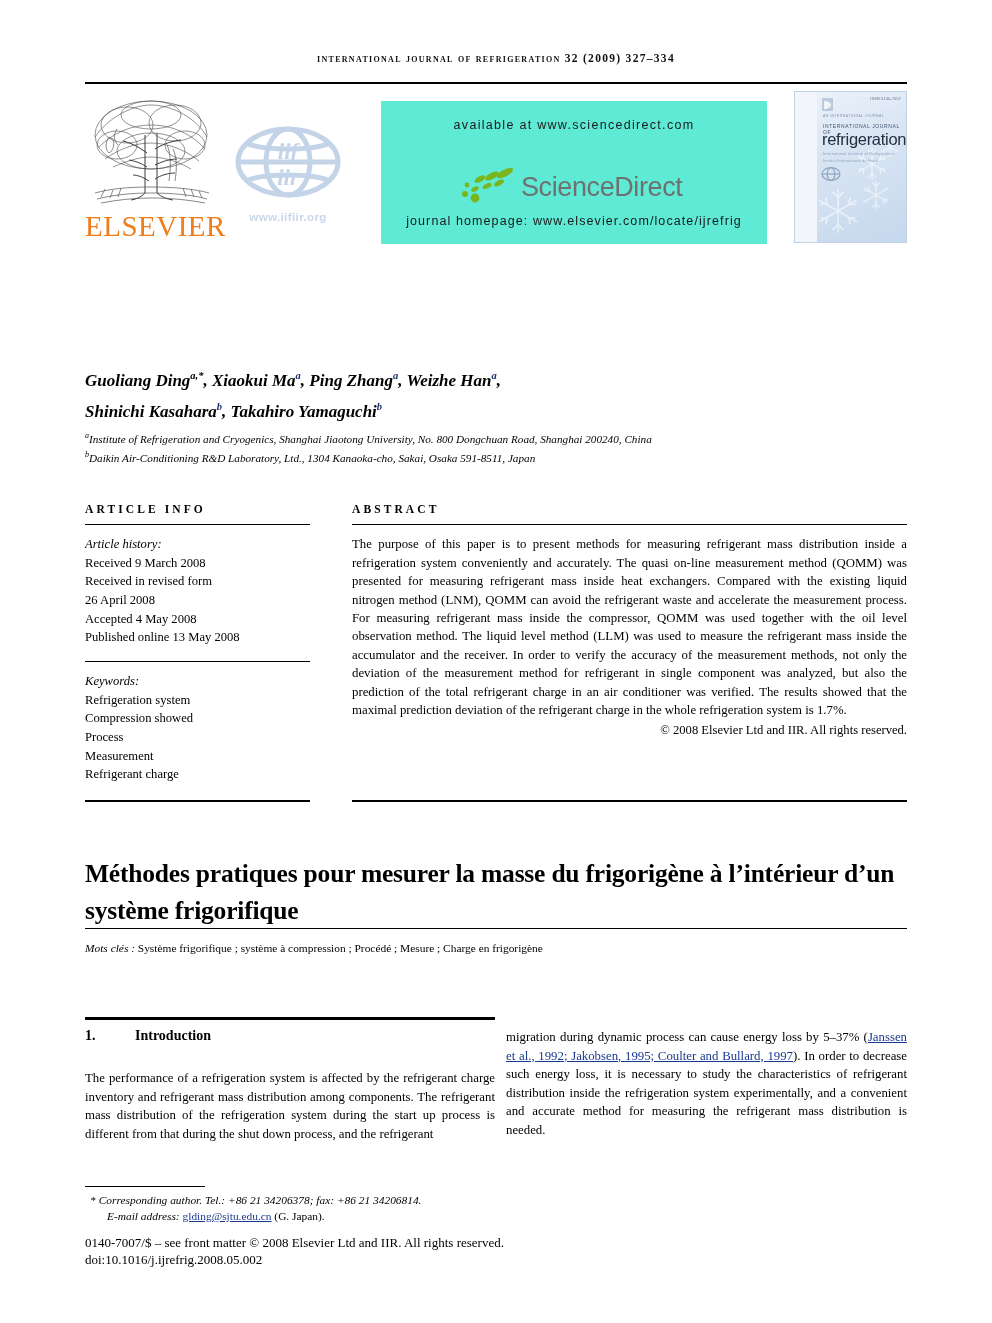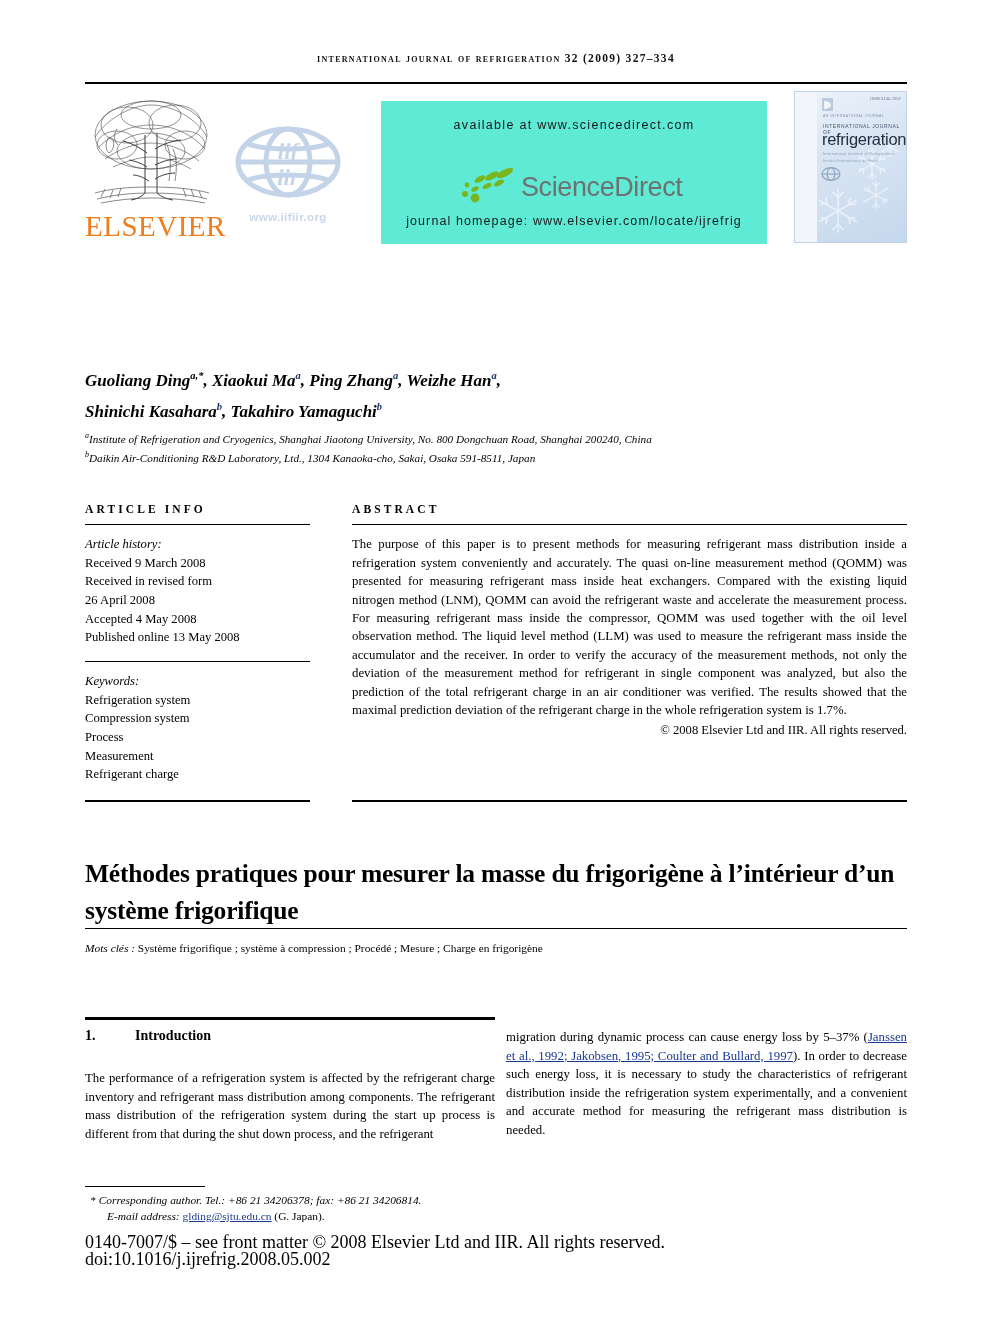--- a/index.html
+++ b/index.html
@@ -364,21 +364,21 @@
     font-size: 11.4px;
     line-height: 16px;
   }
   .footnote .fn-star { font-size: 11px; }
   .footnote .fnote-ind2 { padding-left: 22px; display: block; }
   .link { color: #1a3a8f; }
   .issn-line {
     position: absolute;
     left: 85px; top: 1228px;
     width: 620px;
-    font-size: 18px;
+    font-size: 13px;
     line-height: 17px;
   }
 </style>
 </head>
 <body>
 
 <div class="page">
 
   <div class="running-head">international journal of refrigeration 32 (2009) 327–334</div>
   <div class="rule-top"></div>
@@ -527,21 +527,21 @@
       <div>Received in revised form</div>
       <div>26 April 2008</div>
       <div>Accepted 4 May 2008</div>
       <div>Published online 13 May 2008</div>
     </div>
     <div class="kw-gap"></div>
     <div class="hr-kw"></div>
     <div class="info-body">
       <div class="kw-label">Keywords:</div>
       <div>Refrigeration system</div>
-      <div>Compression system</div>
+      <div>Compression showed</div>
       <div>Process</div>
       <div>Measurement</div>
       <div>Refrigerant charge</div>
     </div>
   </div>
 
   <div class="abs-col">
     <div class="sec-label">ABSTRACT</div>
     <div class="hr-thin"></div>
     <div class="abs-body">The purpose of this paper is to present methods for measuring refrigerant mass distribution inside a refrigeration system conveniently and accurately. The quasi on-line measurement method (QOMM) was presented for measuring refrigerant mass inside heat exchangers. Compared with the existing liquid nitrogen method (LNM), QOMM can avoid the refrigerant waste and accelerate the measurement process. For measuring refrigerant mass inside the compressor, QOMM was used together with the oil level observation method. The liquid level method (LLM) was used to measure the refrigerant mass inside the accumulator and the receiver. In order to verify the accuracy of the measurement methods, not only the deviation of the measurement method for refrigerant in single component was analyzed, but also the prediction of the total refrigerant charge in an air conditioner was verified. The results showed that the maximal prediction deviation of the refrigerant charge in the whole refrigeration system is 1.7%.</div>

